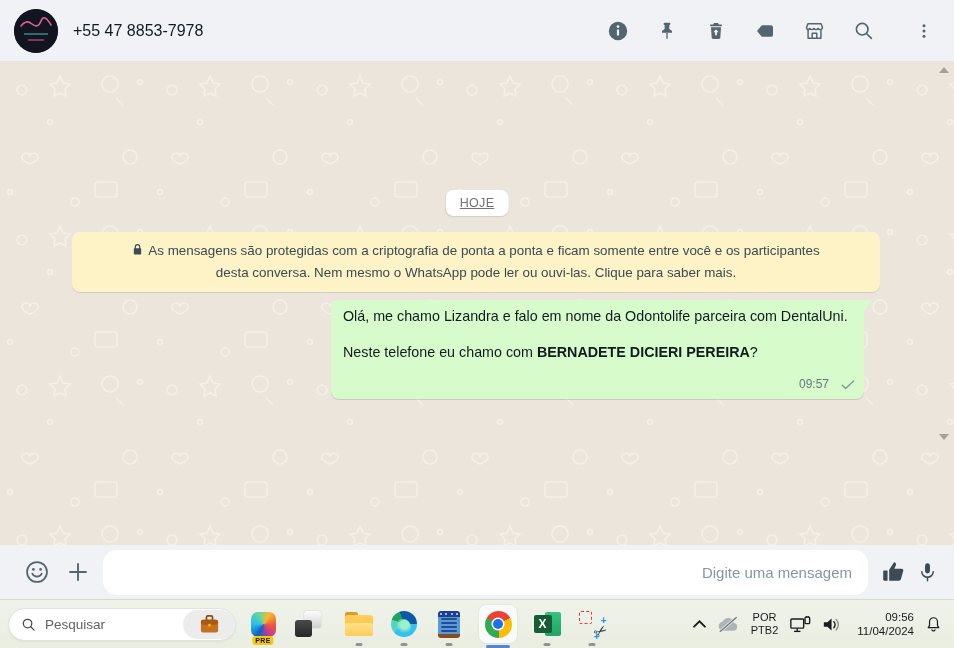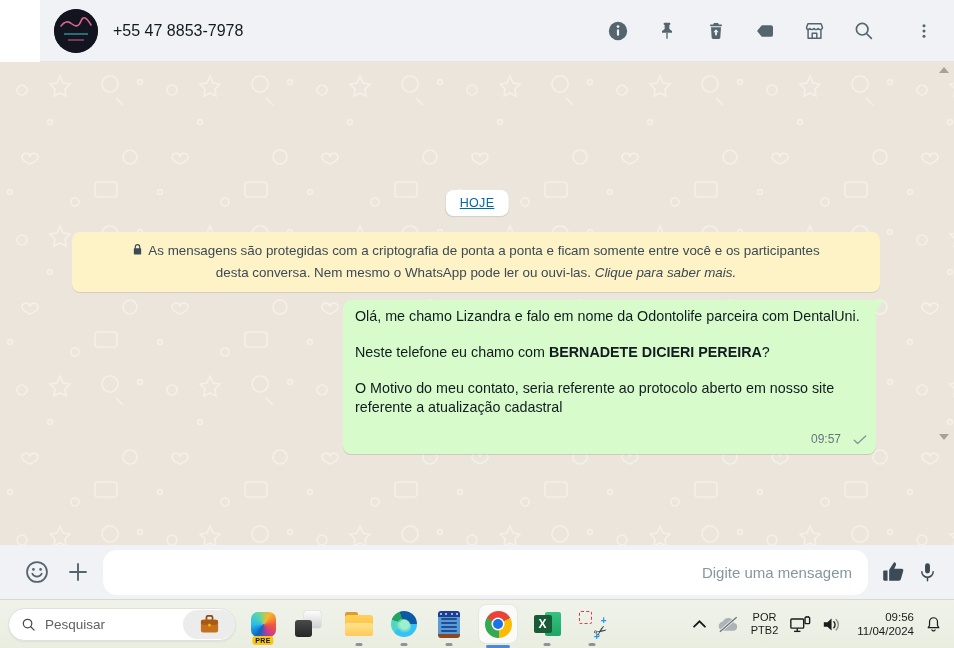--- a/index.html
+++ b/index.html
@@ -2,46 +2,46 @@
 <html><head>
 <meta charset="utf-8">
 <style>
   * { margin:0; padding:0; box-sizing:border-box; }
   html,body { width:954px; height:648px; }
   body { font-family:"Liberation Sans", sans-serif; }
   .screen { position:relative; width:954px; height:648px; overflow:hidden; background:#fff; }
 
   
   .chat-header { position:absolute; top:0; left:0; right:0; height:62px; background:#f0f2f5;
-    display:flex; align-items:center; padding:0 18px 0 14px; border-bottom:1px solid #e2e4e7;margin-left:40px; }
+    display:flex; align-items:center; padding:0 18px 0 14px; border-bottom:1px solid #e2e4e7; }
   .avatar { width:44px; height:44px; border-radius:50%; background:#12141f; flex:0 0 auto;
     display:flex; align-items:center; justify-content:center; overflow:hidden; }
   .chat-title { margin-left:15px; font-size:16px; color:#111b21; }
   .header-actions { margin-left:auto; display:flex; align-items:center; gap:25px; color:#54656f; }
   .ha-btn { width:24px; height:24px; display:flex; align-items:center; justify-content:center; cursor:pointer; }
   .ha-btn.kebab { margin-left:12px; }
 
   
   .chat-area { position:absolute; top:62px; left:0; right:0; height:483px; background:#ebe5dc; overflow:hidden; }
   .chat-pattern { position:absolute; inset:0; }
   .scroll-arrow { position:absolute; right:5px; width:0; height:0; border-left:5px solid transparent; border-right:5px solid transparent; }
   .scroll-arrow.up { top:5px; border-bottom:6px solid #a8a199; }
   .scroll-arrow.down { top:372px; border-top:6px solid #a8a199; }
 
   .date-pill { position:absolute; top:128px; left:50%; transform:translateX(-50%);
-    background:#fff; border-radius:8px; padding:6px 14px; font-size:12.5px; color:#0369a1;
+    background:#fff; border-radius:8px; padding:6px 14px; font-size:12.5px; color:#737373;
     letter-spacing:.3px; box-shadow:0 1px 1px rgba(0,0,0,.1);text-decoration:underline; }
 
   .encryption-notice { position:absolute; top:170px; left:72px; width:808px; background:#fdf3c7;
     border-radius:8px; padding:8px 44px 9px 44px; text-align:center; font-size:13.4px; line-height:21px;
     color:#3b4a54; box-shadow:0 1px .5px rgba(0,0,0,.1); }
   .lock-ico { display:inline-block; vertical-align:-1px; margin-right:5px; }
-  .notice-link { cursor:pointer;font-style:italic; }
-
-  .bubble-out { position:absolute; top:238px; right:78px; width:533px; background:#d7fbca;
+  .notice-link { cursor:pointer; }
+
+  .bubble-out { position:absolute; top:238px; right:90px; width:533px; background:#d7fbca;
     border-radius:8px; border-top-right-radius:0; padding:7px 11px 20px 12px;
     font-size:14.3px; line-height:19px; color:#111b21; box-shadow:0 1px .5px rgba(0,0,0,.13); }
   .bubble-out .tail { position:absolute; top:0; right:-8px; }
   .bubble-out p { margin:0 0 17px 0; }
   .bubble-out p:last-child { margin-bottom:0; }
   .bubble-out .bold { font-weight:bold; }
   .msg-meta { position:absolute; right:9px; bottom:5px; display:flex; align-items:center; gap:12px;
     font-size:12px; color:#667781; }
 
   
@@ -230,21 +230,20 @@
       </span><span>As mensagens são protegidas com a criptografia de ponta a ponta e ficam somente entre você e os participantes desta conversa. Nem mesmo o WhatsApp pode ler ou ouvi-las.</span>
       <span class="notice-link">Clique para saber mais.</span>
     </div>
 
     <div class="bubble-out">
       <svg class="tail" width="8" height="13" viewBox="0 0 8 13">
           <path d="M0 0h8l-8 12z" fill="#d7fbca"></path>
         </svg>
       <p><span>Olá, me chamo Lizandra e falo em nome da Odontolife parceira com DentalUni.</span></p>
       <p><span>Neste telefone eu chamo com </span><span class="bold">BERNADETE DICIERI PEREIRA</span><span>?</span></p>
-      <p><span>O Motivo do meu contato, seria referente ao protocolo aberto em nosso site referente a atualização cadastral</span></p>
       <div class="msg-meta">
         <span>09:57</span>
         <svg width="14" height="10" viewBox="0 0 16 11" fill="none" stroke="#8696a0" stroke-width="1.6" stroke-linecap="round" stroke-linejoin="round">
             <path d="M1.5 5.8 5.3 9.5 14.5 1"></path>
           </svg>
       </div>
     </div>
   </div>
 
   <div class="composer">

